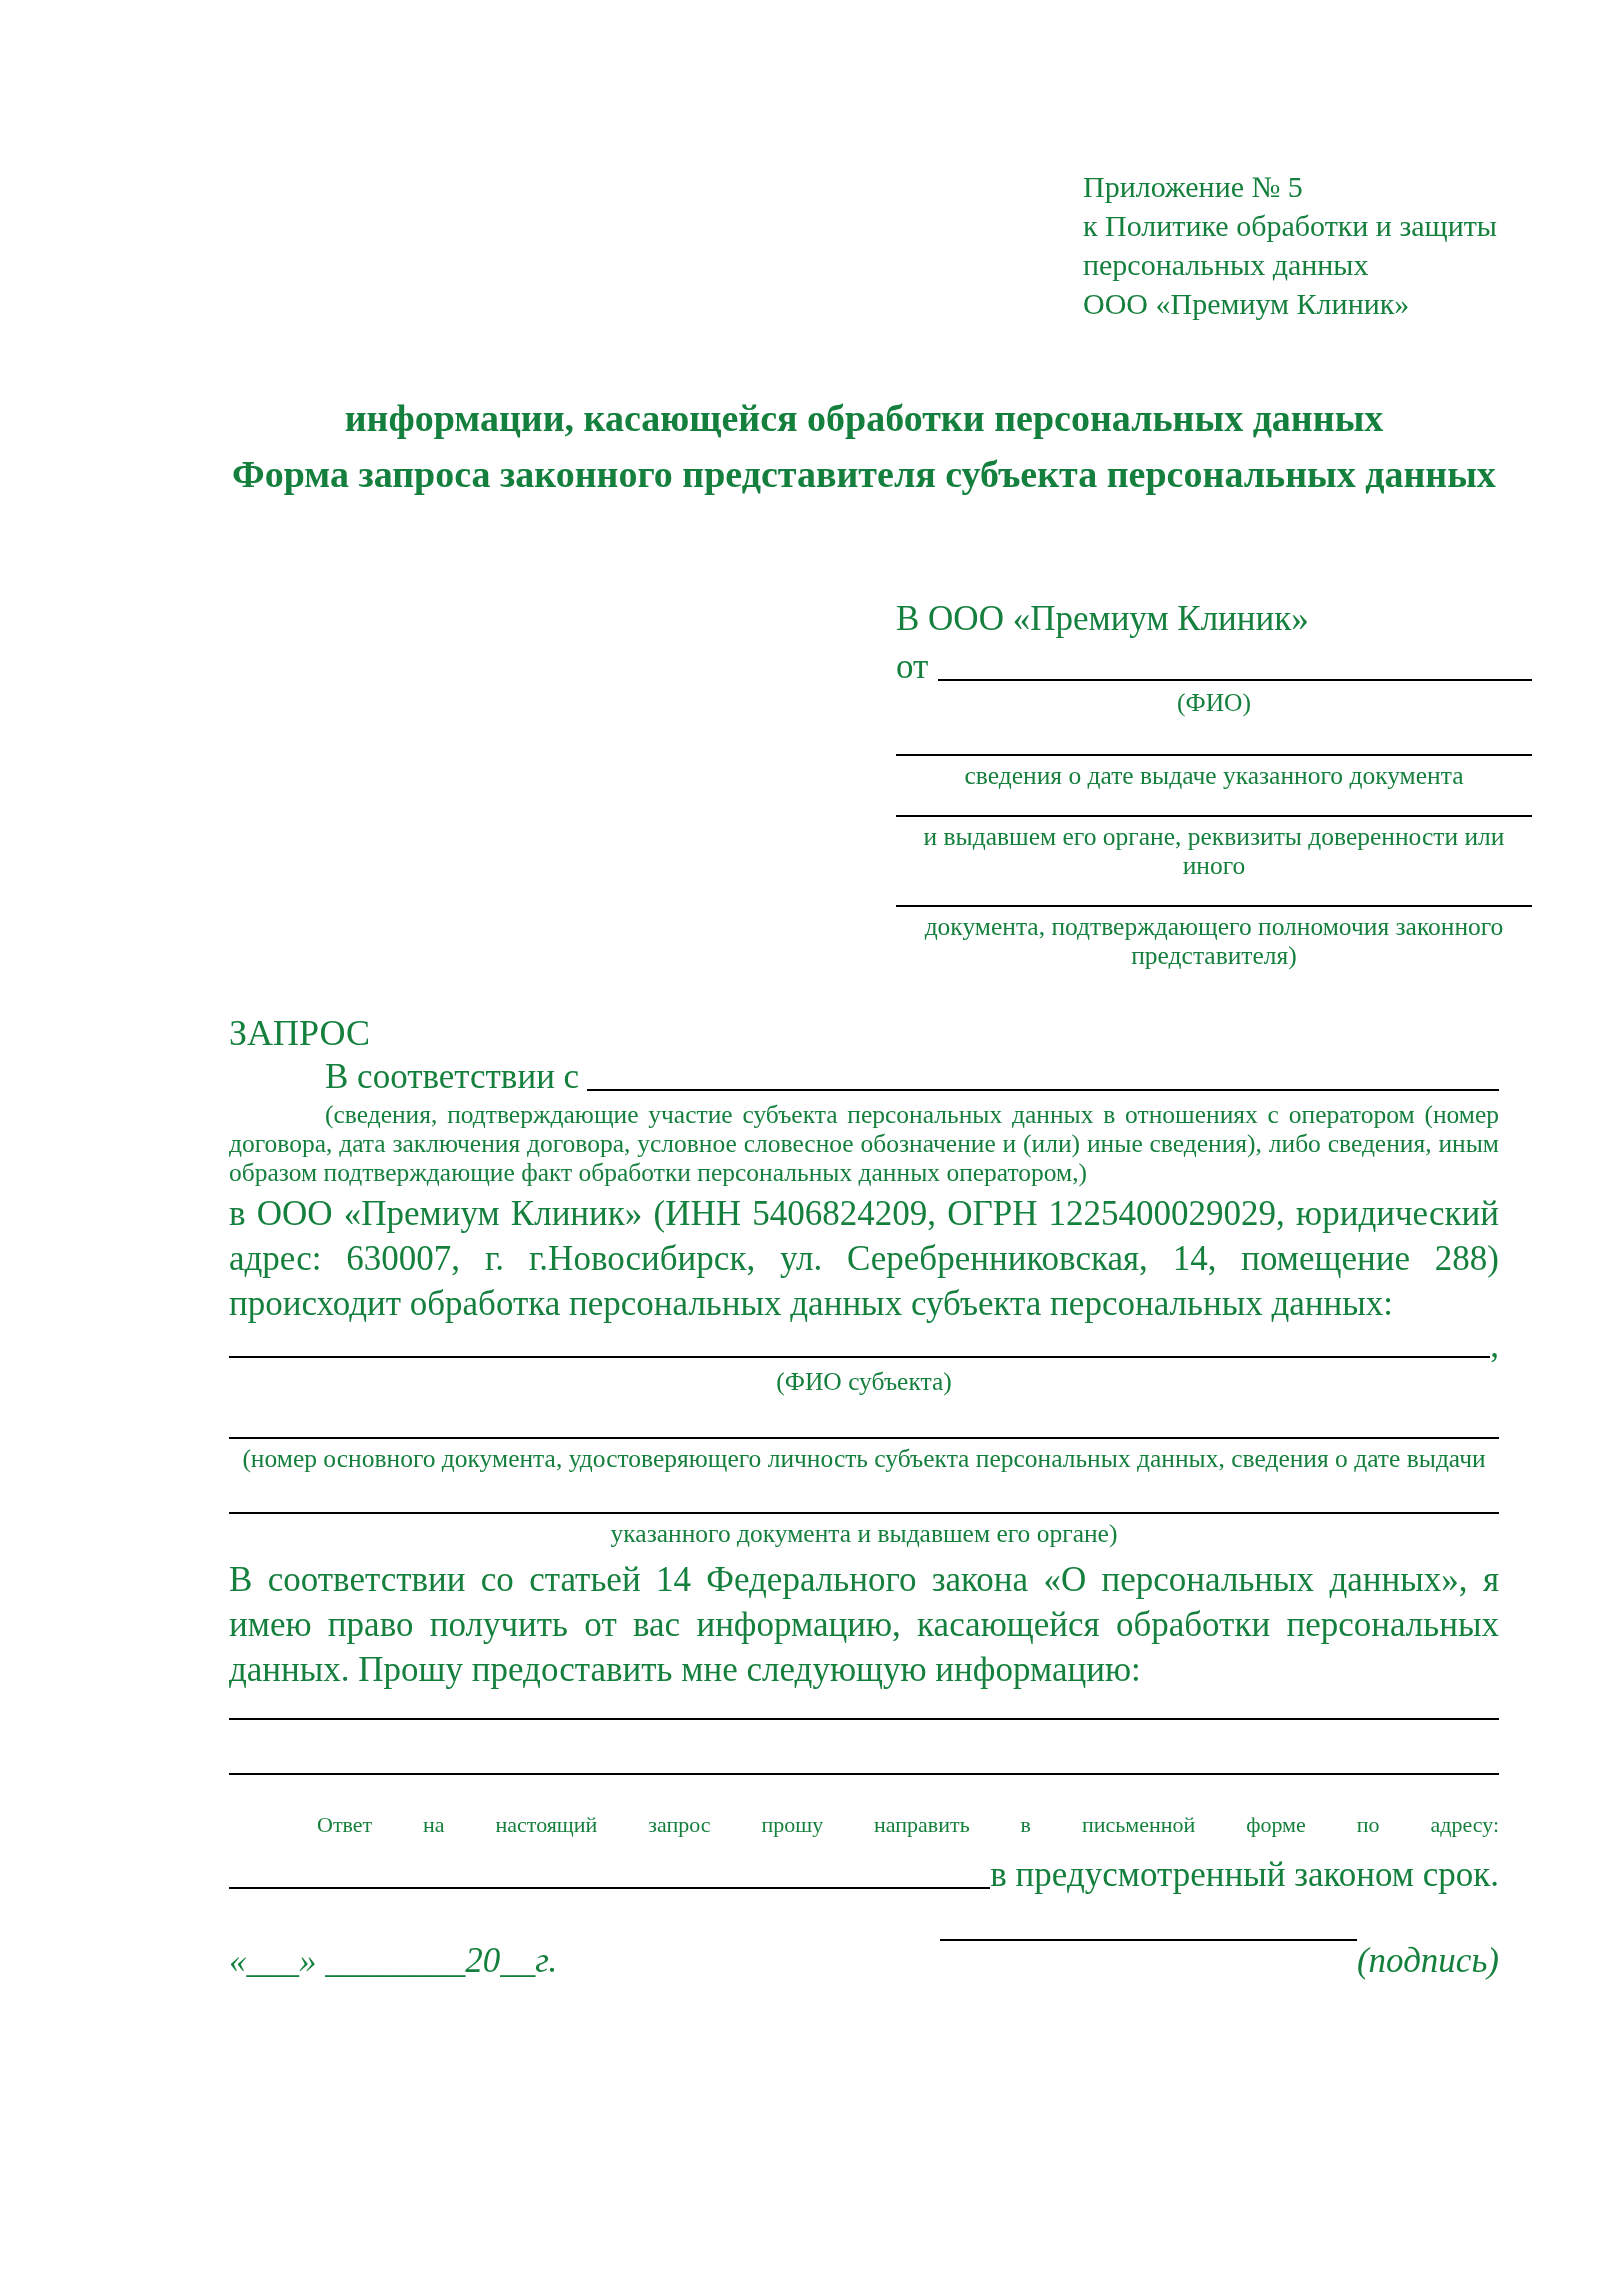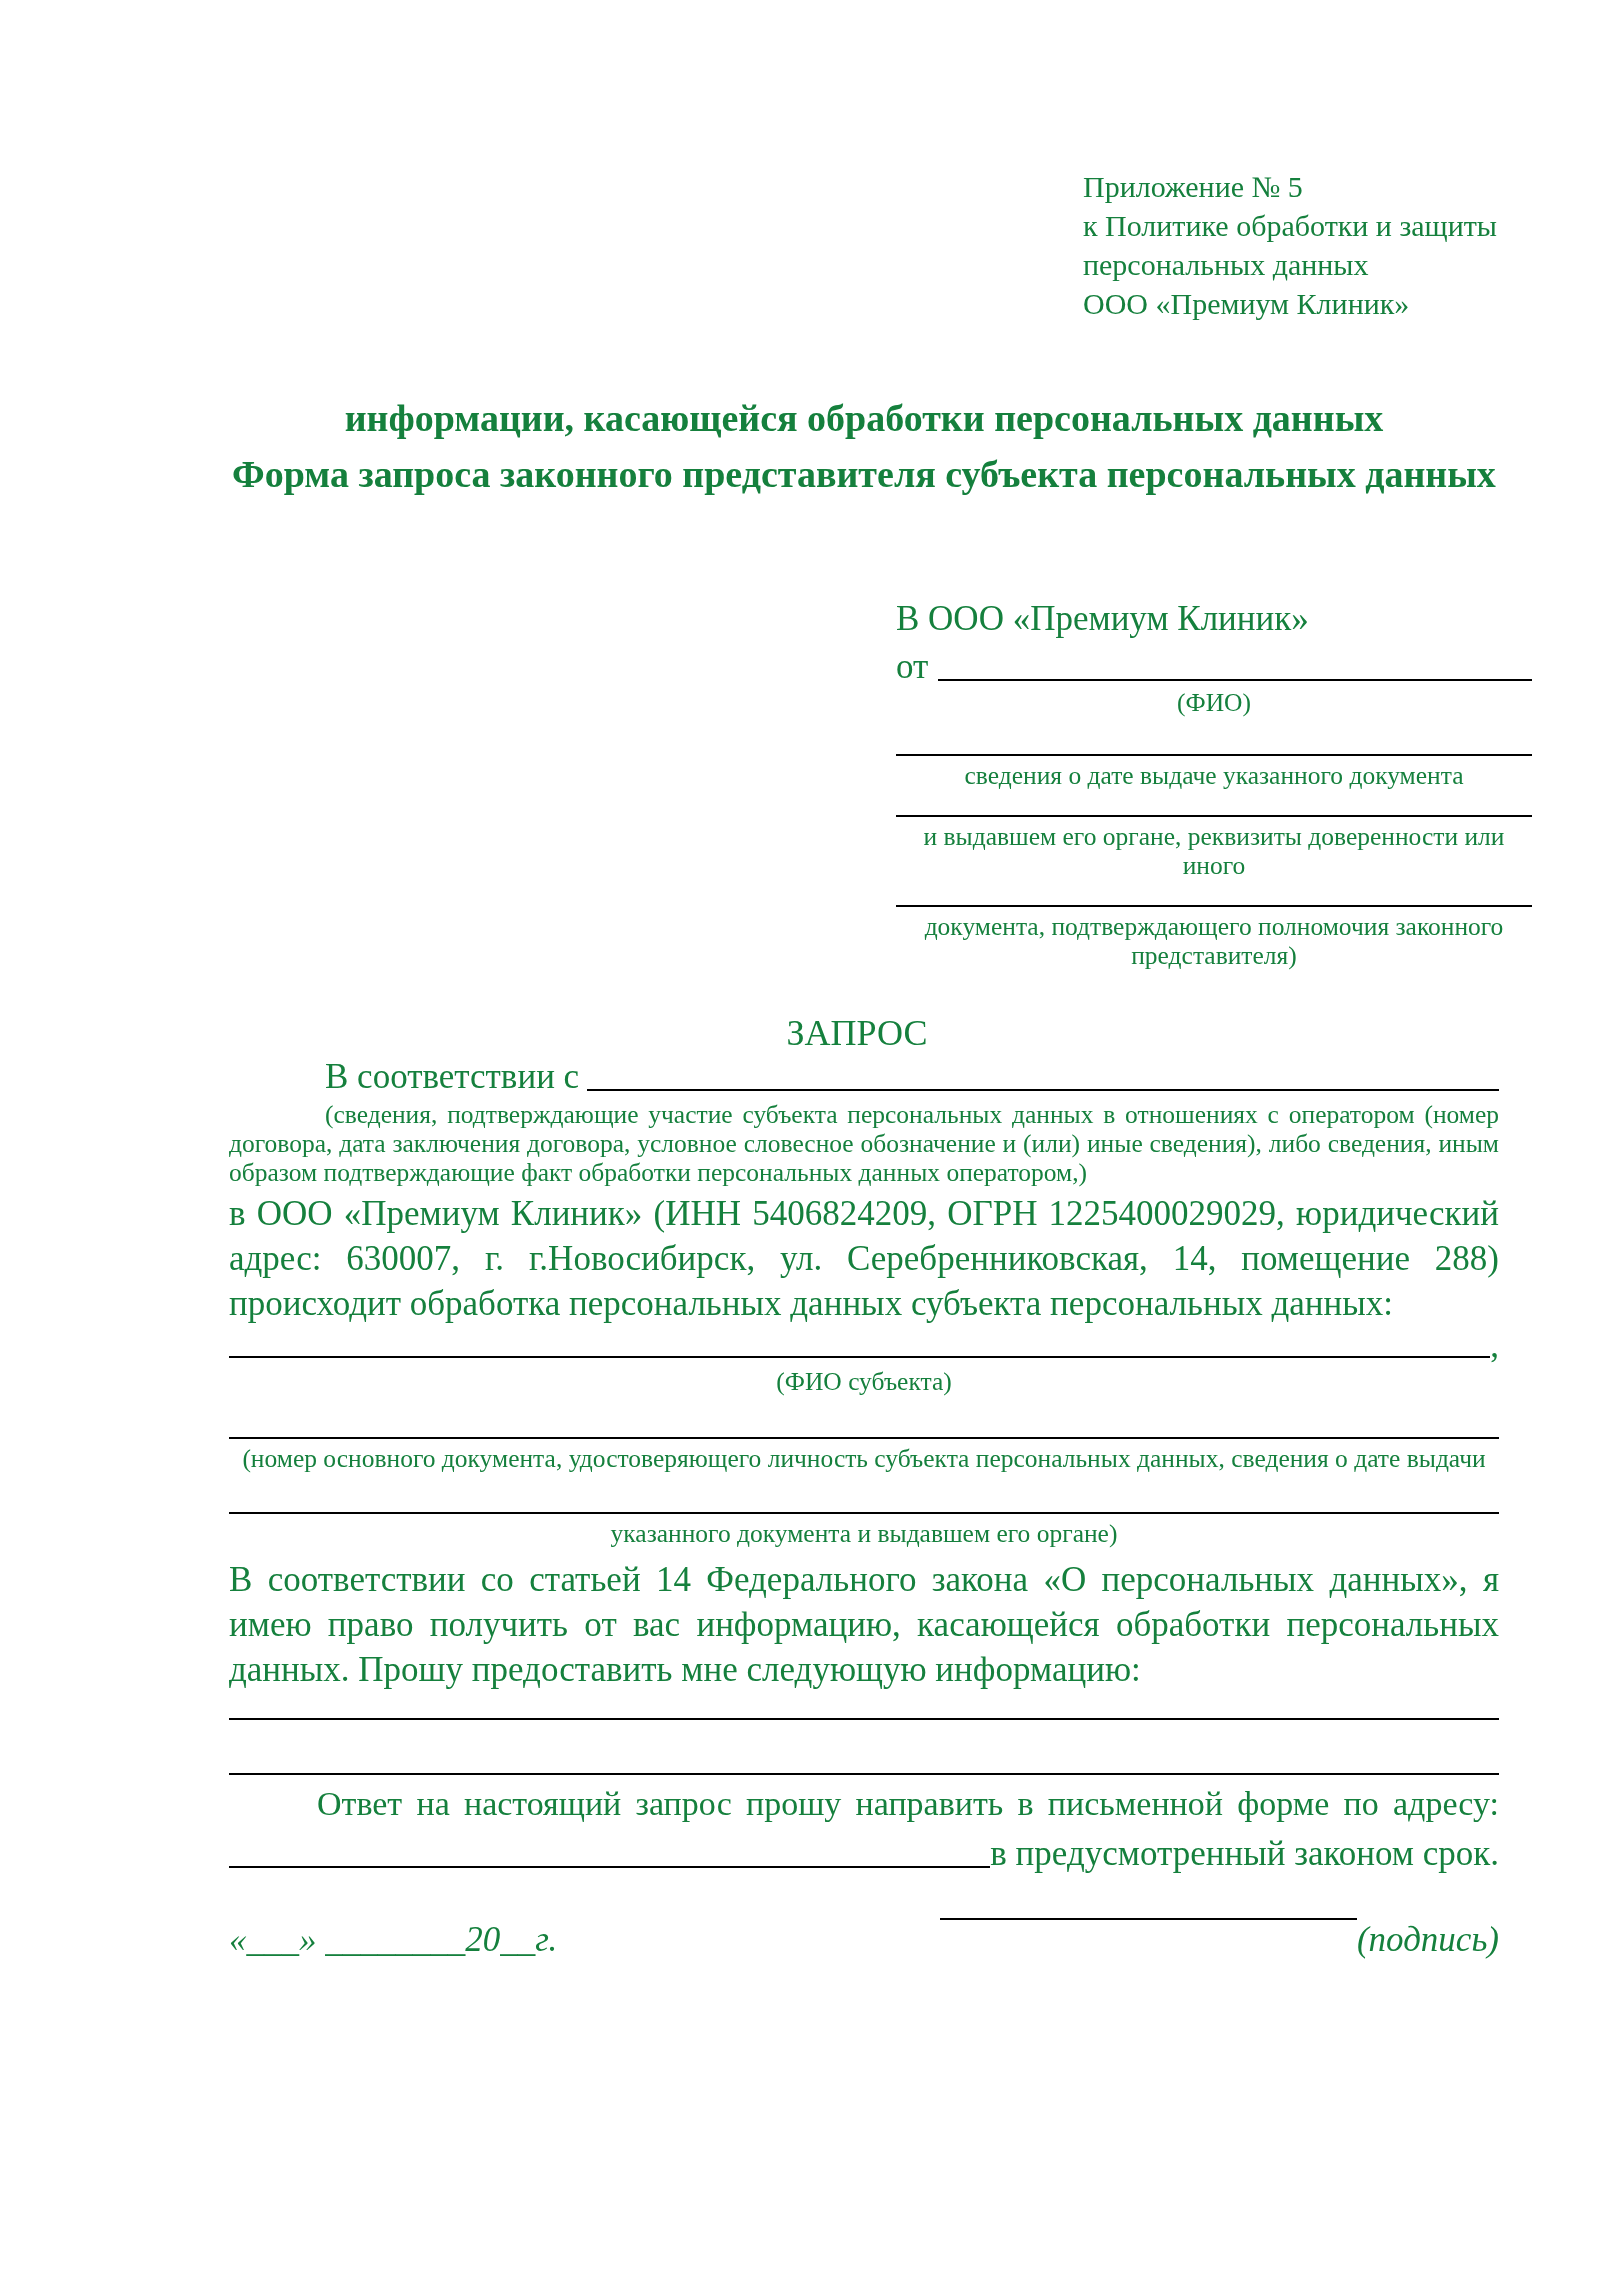--- a/index.html
+++ b/index.html
@@ -25,43 +25,43 @@
   .fill-line{flex:1 1 auto;border-bottom:2.9px solid #000;height:0;}
   .from-row .fill-line{margin-left:9.8px;margin-bottom:6.9px;}
   .caption{font-size:25.5px;line-height:29px;text-align:center;}
   .field-line{border-bottom:2.9px solid #000;height:0;}
   .addr-field-1{margin-top:13.7px;}
   .addr-field-2{margin-top:37px;}
   .addr-field-3{margin-top:25.5px;}
   .addr-field-4{margin-top:24.5px;}
   .addr-field .caption,.field-caption{margin-top:4.9px;}
   .request-heading{
-    position:absolute;left:222px;top:1012px;width:1270px;
-    text-align:center;font-size:36px;line-height:43px;
+    position:absolute;left:229px;top:1012px;width:1270px;
+    text-align:left;font-size:36px;line-height:43px;
   }
   .main{position:absolute;left:229px;top:1055px;width:1270px;font-size:35px;}
   .opening-row{display:flex;align-items:flex-end;height:43px;line-height:43px;}
   .opening-text{padding-left:96px;white-space:nowrap;margin-top:48px;}
   .opening-row .fill-line{margin-left:7.8px;margin-bottom:6.9px;}
   .note{
     margin:2px 0 0 0;font-size:25.5px;line-height:29px;
     text-align:justify;text-indent:96px;
   }
   .body-par{margin:3.9px 0 0 0;line-height:45px;text-align:justify;}
   .comma-row{display:flex;align-items:flex-end;height:39px;line-height:39px;}
   .comma-row .fill-line{margin-bottom:6.9px;}
   .comma-char{flex:0 0 auto;}
   .subject-caption{margin-top:2px;}
   .line-gap-1{margin-top:41px;}
   .line-gap-2{margin-top:39px;}
   .law-par{margin-top:9.8px;}
   .blank-a{margin-top:25.5px;}
   .blank-b{margin-top:53px;}
   .reply-first{
-    margin-top:6px;padding-left:88px;font-size:34px;line-height:45px;
+    margin-top:27px;padding-left:88px;font-size:22px;line-height:45px;
     text-align:justify;text-align-last:justify;
   }
   .reply-row{display:flex;align-items:flex-end;height:47px;line-height:43px;margin-top:2px;}
   .reply-row .fill-line{margin-bottom:6.9px;}
   .reply-tail{flex:0 0 auto;}
   .footer-row{
     display:flex;justify-content:space-between;align-items:flex-end;
     margin-top:43px;line-height:43px;font-style:italic;
   }
   .date-part{white-space:nowrap;}

